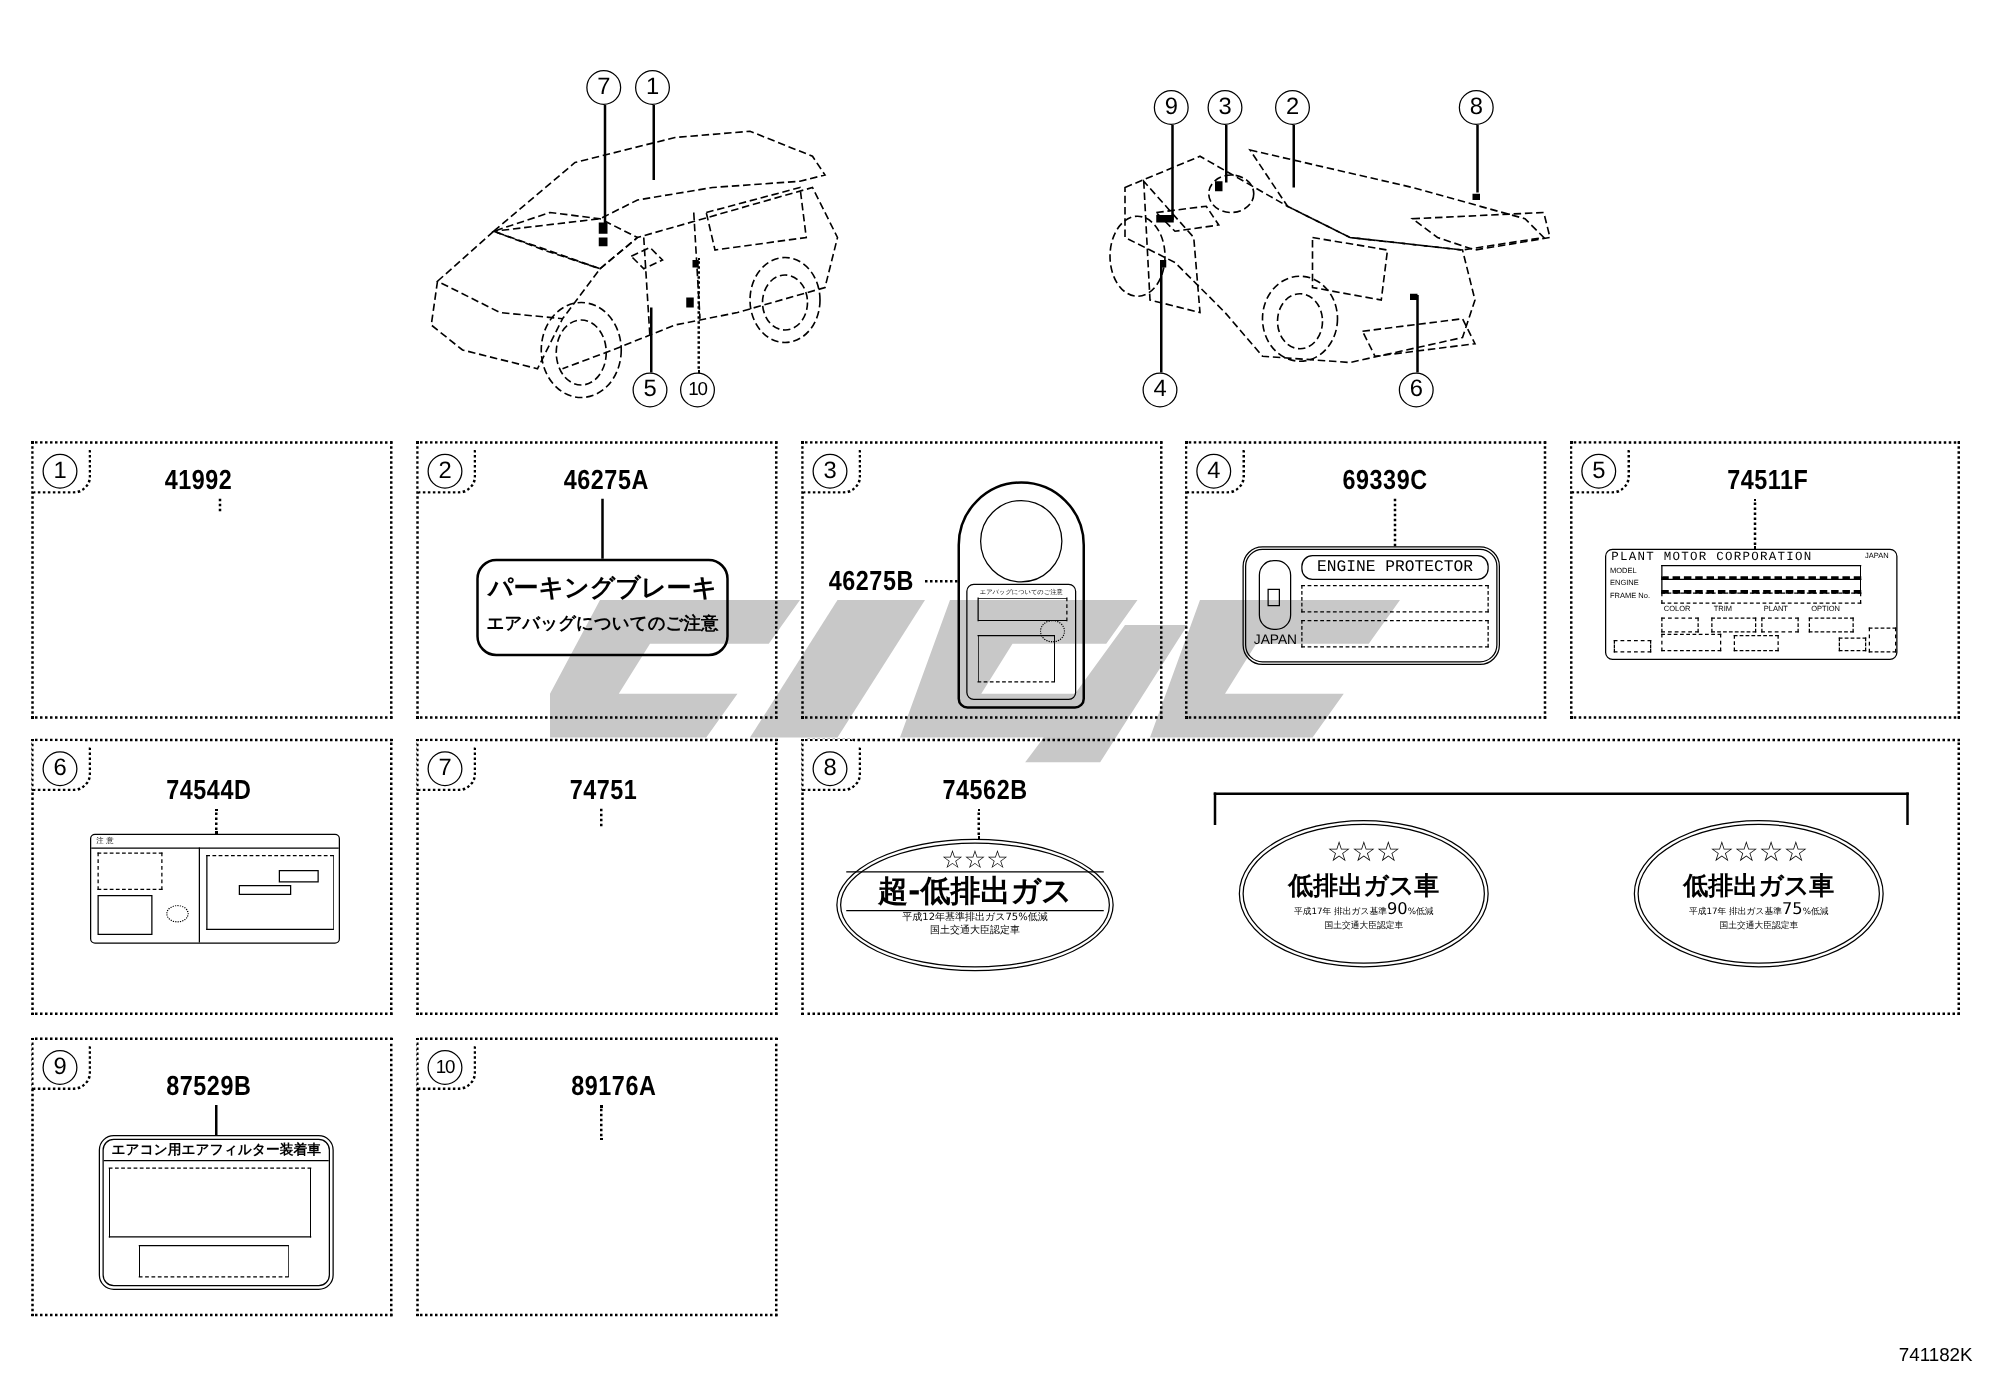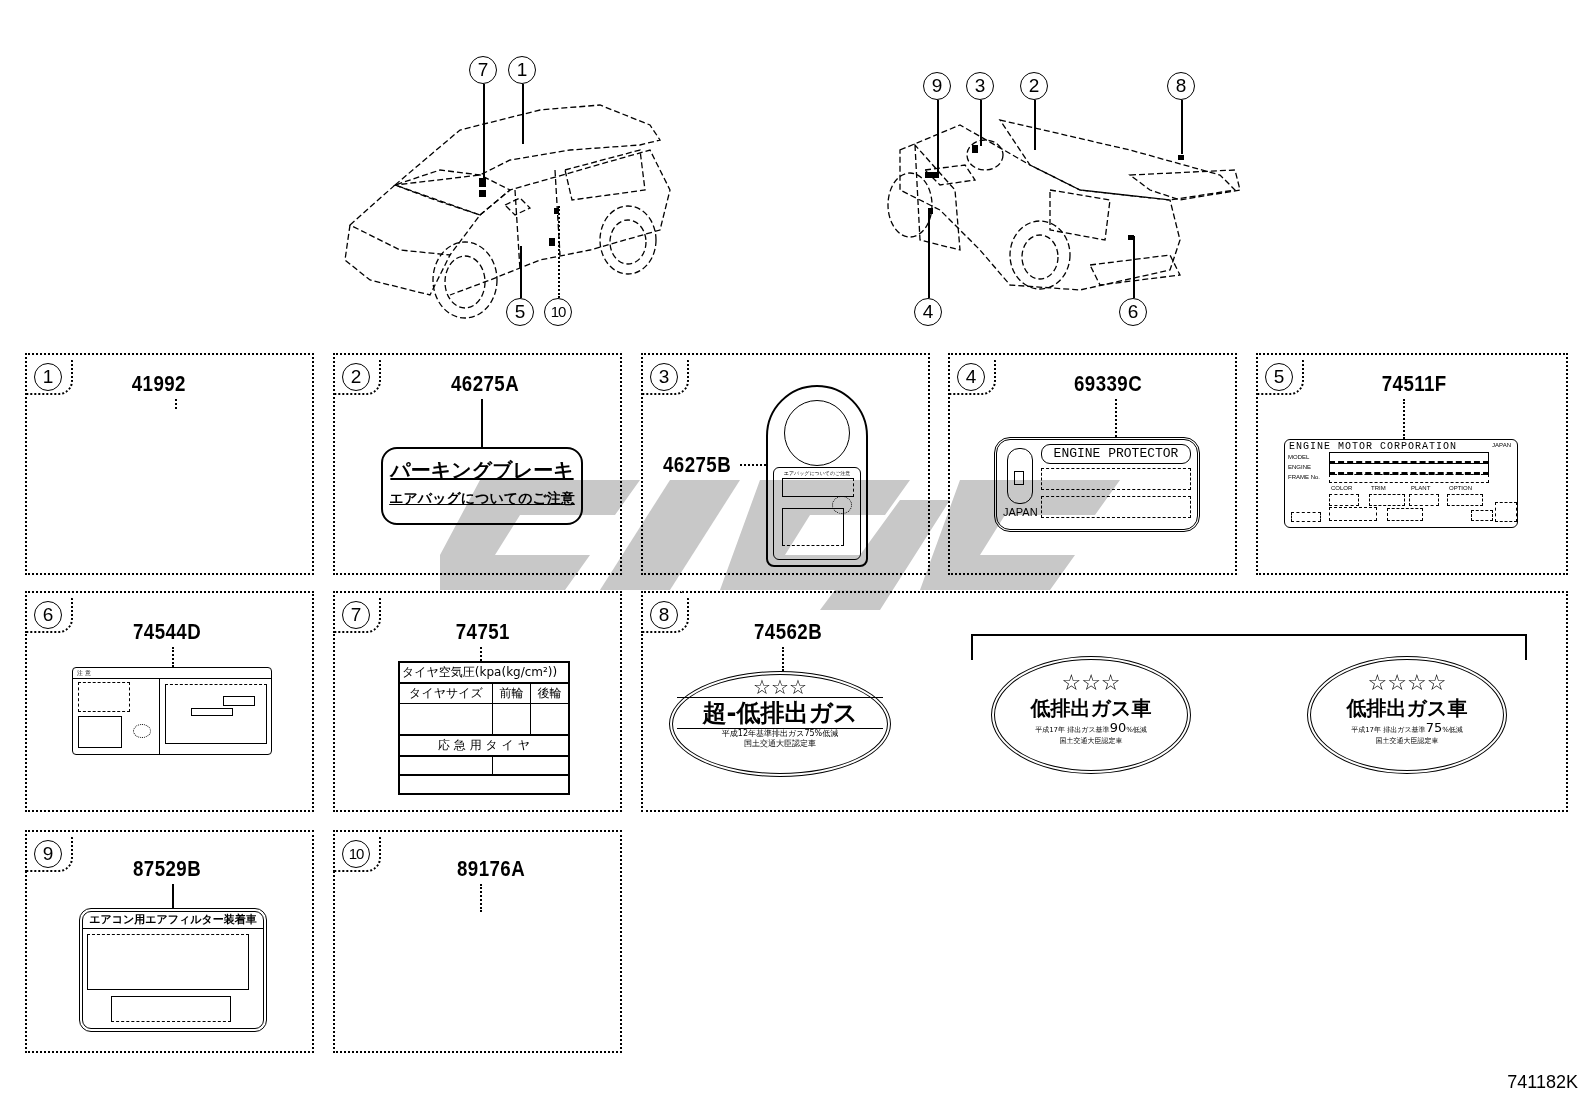--- a/index.html
+++ b/index.html
@@ -16,21 +16,21 @@
   .circnum.sm { font-size:15px; letter-spacing:-1px; }
   .partno { position:absolute; font-family:"Liberation Sans Narrow","Liberation Sans", sans-serif;
             font-weight:bold; font-size:22px; transform:scaleX(0.85); transform-origin:center; letter-spacing:0.5px;}
   .leader { position:absolute; width:0; border-left:2px dotted #000; }
   .leader.solid { border-left:2px solid #000; }
   .jp { font-family:"DejaVu Sans", sans-serif; }
   .watermark { position:absolute; left:440px; top:460px; width:680px; height:150px; pointer-events:none; }
   .callout { position:absolute; }
   .callout .circnum { position:absolute; left:0; top:0; }
   .callout .line { position:absolute; left:14px; width:0; border-left:2px solid #000; }
-  .footer { position:absolute; right:14px; bottom:6px; font-size:18px; }
+  .footer { position:absolute; right:14px; bottom:6px; font-size:15px; }
   table.tp { border-collapse:collapse; }
 </style>
 </head>
 <body>
 
 <svg class="watermark" viewBox="0 0 680 150">
   <g fill="#c8c8c8">
     <polygon points="40,20 200,20 175,55 80,55 55,95 150,95 125,130 0,130 0,95"></polygon>
     <polygon points="230,20 300,20 230,130 160,130"></polygon>
     <polygon points="320,20 470,20 445,55 370,55 345,95 420,95 460,40 510,40 440,150 380,150 395,130 280,130"></polygon>
@@ -146,21 +146,21 @@
   <div class="circnum" style="left:7px;top:8px;">1</div>
   <div class="partno" style="left:100px;top:16px;">41992</div>
   <div class="leader" style="left:148px;top:44px;height:10px;"></div>
 </div>
 
 <div class="panel" style="left:333px;top:353px;width:289px;height:222px;">
   <div class="tab"></div>
   <div class="circnum" style="left:7px;top:8px;">2</div>
   <div class="partno" style="left:110px;top:16px;">46275A</div>
   <div class="leader solid" style="left:146px;top:44px;height:48px;"></div>
-  <div class="abs" style="left:46px;top:92px;width:202px;height:78px;border:2px solid #000;border-radius:16px;box-sizing:border-box;text-align:center;text-decoration:underline;">
+  <div class="abs" style="left:46px;top:92px;width:202px;height:78px;border:2px solid #000;border-radius:16px;box-sizing:border-box;text-align:center;">
     <div class="jp" style="font-size:20px;font-weight:bold;margin-top:8px;">パーキングブレーキ</div>
     <div class="jp" style="font-size:14px;font-weight:bold;margin-top:6px;">エアバッグについてのご注意</div>
   </div>
 </div>
 
 <div class="panel" style="left:641px;top:353px;width:289px;height:222px;">
   <div class="tab"></div>
   <div class="circnum" style="left:7px;top:8px;">3</div>
   <div class="partno" style="left:14px;top:97px;">46275B</div>
   <div class="abs" style="left:97px;top:109px;width:26px;border-top:2px dotted #000;"></div>
@@ -190,21 +190,21 @@
     <div style="position:absolute;left:44px;top:56px;width:148px;height:20px;border:1.5px dashed #000;"></div>
   </div>
 </div>
 
 <div class="panel" style="left:1256px;top:353px;width:312px;height:222px;">
   <div class="tab"></div>
   <div class="circnum" style="left:7px;top:8px;">5</div>
   <div class="partno" style="left:118px;top:16px;">74511F</div>
   <div class="leader" style="left:145px;top:44px;height:40px;"></div>
   <div class="abs" style="left:26px;top:84px;width:234px;height:89px;border:1.5px solid #000;border-radius:6px;box-sizing:border-box;font-size:7px;">
-    <div style="position:absolute;left:4px;top:1px;font-family:'Liberation Mono',monospace;font-size:10px;letter-spacing:1px;">ENGINE MOTOR CORPORATION</div>
+    <div style="position:absolute;left:4px;top:1px;font-family:'Liberation Mono',monospace;font-size:10px;letter-spacing:1px;">PLANT MOTOR CORPORATION</div>
     <div style="position:absolute;right:6px;top:2px;font-size:6px;">JAPAN</div>
     <div style="position:absolute;left:3px;top:14px;font-size:6px;">MODEL</div>
     <div style="position:absolute;left:3px;top:24px;font-size:6px;">ENGINE</div>
     <div style="position:absolute;left:3px;top:34px;font-size:6px;">FRAME No.</div>
     <div style="position:absolute;left:44px;top:12px;width:158px;height:8px;border:1.5px solid #000;border-bottom:3px dashed #000;"></div>
     <div style="position:absolute;left:44px;top:23px;width:158px;height:8px;border:1.5px solid #000;border-bottom:3px dashed #000;"></div>
     <div style="position:absolute;left:44px;top:34px;width:158px;height:7px;border:1px dashed #000;"></div>
     <div style="position:absolute;left:46px;top:45px;font-size:6px;">COLOR</div>
     <div style="position:absolute;left:86px;top:45px;font-size:6px;">TRIM</div>
     <div style="position:absolute;left:126px;top:45px;font-size:6px;">PLANT</div>
@@ -236,46 +236,20 @@
     <div style="position:absolute;left:150px;top:28px;width:30px;height:8px;border:1px solid #000;"></div>
     <div style="position:absolute;left:118px;top:40px;width:40px;height:6px;border:1px solid #000;"></div>
   </div>
 </div>
 
 <div class="panel" style="left:333px;top:591px;width:289px;height:221px;">
   <div class="tab"></div>
   <div class="circnum" style="left:7px;top:8px;">7</div>
   <div class="partno" style="left:116px;top:26px;">74751</div>
   <div class="leader" style="left:145px;top:54px;height:14px;"></div>
-  <div class="abs" style="left:63px;top:68px;width:172px;height:134px;border:2px solid #000;box-sizing:border-box;">
-    <table class="tp jp" style="width:100%;font-size:12px;">
-      <tbody>
-          <tr style="height:20px;border-bottom:2px solid #000;">
-        <td colspan="3" style="padding-left:2px;white-space:nowrap;font-size:12px;">タイヤ空気圧(kpa(kg/cm²))</td>
-      </tr>
-      <tr style="height:17px;border-bottom:1.5px solid #000;text-align:center;">
-        <td style="border-right:1.5px solid #000;width:55%;">タイヤサイズ</td>
-        <td style="border-right:1.5px solid #000;">前輪</td>
-        <td>後輪</td>
-      </tr>
-      <tr style="height:31px;border-bottom:2px solid #000;">
-        <td style="border-right:1.5px solid #000;"></td>
-        <td style="border-right:1.5px solid #000;"></td>
-        <td></td>
-      </tr>
-      <tr style="height:17px;border-bottom:2px solid #000;text-align:center;">
-        <td colspan="3">応 急 用 タ イ ヤ</td>
-      </tr>
-      <tr style="height:19px;border-bottom:2px solid #000;">
-        <td style="border-right:1.5px solid #000;"></td>
-        <td colspan="2"></td>
-      </tr>
-    </tbody>
-      </table>
-  </div>
 </div>
 
 <div class="panel" style="left:641px;top:591px;width:927px;height:221px;">
   <div class="tab"></div>
   <div class="circnum" style="left:7px;top:8px;">8</div>
   <div class="partno" style="left:105px;top:26px;">74562B</div>
   <div class="leader" style="left:139px;top:54px;height:24px;"></div>
 
   <div class="abs" style="left:328px;top:41px;width:552px;height:24px;border:2px solid #000;border-bottom:none;"></div>
 

